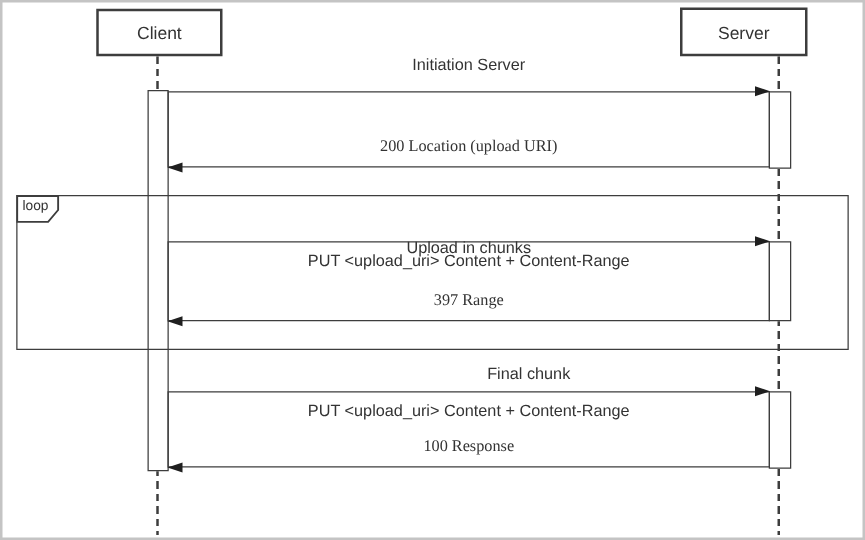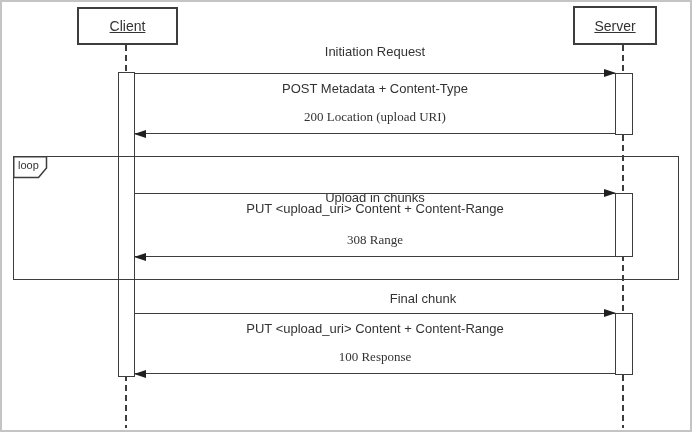--- a/index.html
+++ b/index.html
@@ -7,22 +7,22 @@
     position:relative; width:692px; height:432px; background:#ffffff;
     box-shadow: inset 0 0 0 2px #c4c4c4;
     font-family:"Liberation Sans", sans-serif; color:#333333; overflow:hidden;
     -webkit-font-smoothing:antialiased;
   }
   
   .actor { position:absolute; border:2px solid #3d3d3d; background:#fff;
            display:flex; align-items:center; justify-content:center;
            font-size:14px; box-sizing:border-box; }
   .actor-client { left:77px; top:7px;  width:101px; height:38px; }
-  .actor-server { left:573px; top:6px; width:84px; height:39px; }
-  .actor-label { text-decoration:underline; }
+  .actor-server { left:544px; top:6px; width:102px; height:39px; }
+  .actor-label { }
   
   .lifeline { position:absolute; width:2px;
     background:repeating-linear-gradient(to bottom,#3d3d3d 0 6px, transparent 6px 10px); }
   .lifeline-client { left:125px; top:45px; height:383px; }
   .lifeline-server { left:622px; top:45px; height:383px; }
   
   .activation { position:absolute; background:#fff; border:1.5px solid #3d3d3d; box-sizing:border-box; }
   .act-client { left:118px; top:72px;  width:17px; height:305px; }
   .act-s1     { left:615px; top:73px;  width:18px; height:62px; }
   .act-s2     { left:615px; top:193px; width:18px; height:64px; }
@@ -71,32 +71,31 @@
   </svg>
   <span class="loop-label">loop</span>
 
   <div class="actor actor-client">
     <span class="actor-label">Client</span>
   </div>
   <div class="actor actor-server">
     <span class="actor-label">Server</span>
   </div>
 
-  <div class="msg-title title1">Initiation Request</div>
+  <div class="msg-title title1">Initiation Server</div>
   <div class="msg-box box1">
-    <div class="msg-req">POST Metadata + Content-Type</div>
     <div class="msg-res">200 Location (upload URI)</div>
   </div>
   <div class="arr arr-right ar1"></div>
   <div class="arr arr-left al1"></div>
 
   <div class="msg-title title2">Upload in chunks</div>
   <div class="msg-box box2">
     <div class="msg-req">PUT &lt;upload_uri&gt; Content + Content-Range</div>
-    <div class="msg-res">308 Range</div>
+    <div class="msg-res">397 Range</div>
   </div>
   <div class="arr arr-right ar2"></div>
   <div class="arr arr-left al2"></div>
 
   <div class="msg-title title3">Final chunk</div>
   <div class="msg-box box3">
     <div class="msg-req">PUT &lt;upload_uri&gt; Content + Content-Range</div>
     <div class="msg-res">100 Response</div>
   </div>
   <div class="arr arr-right ar3"></div>

